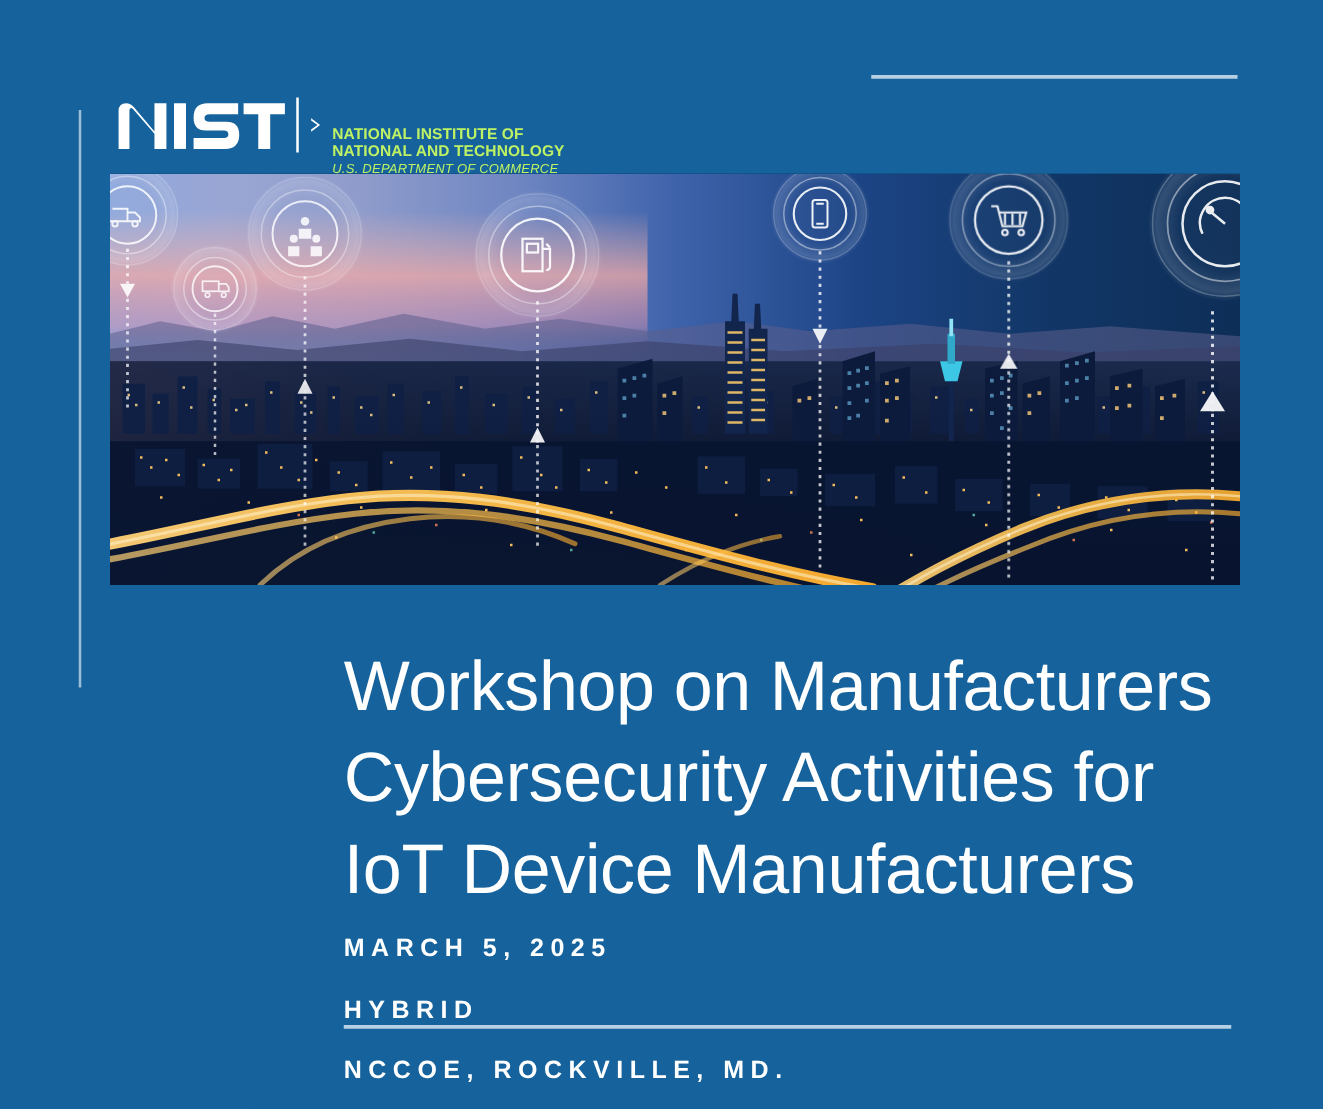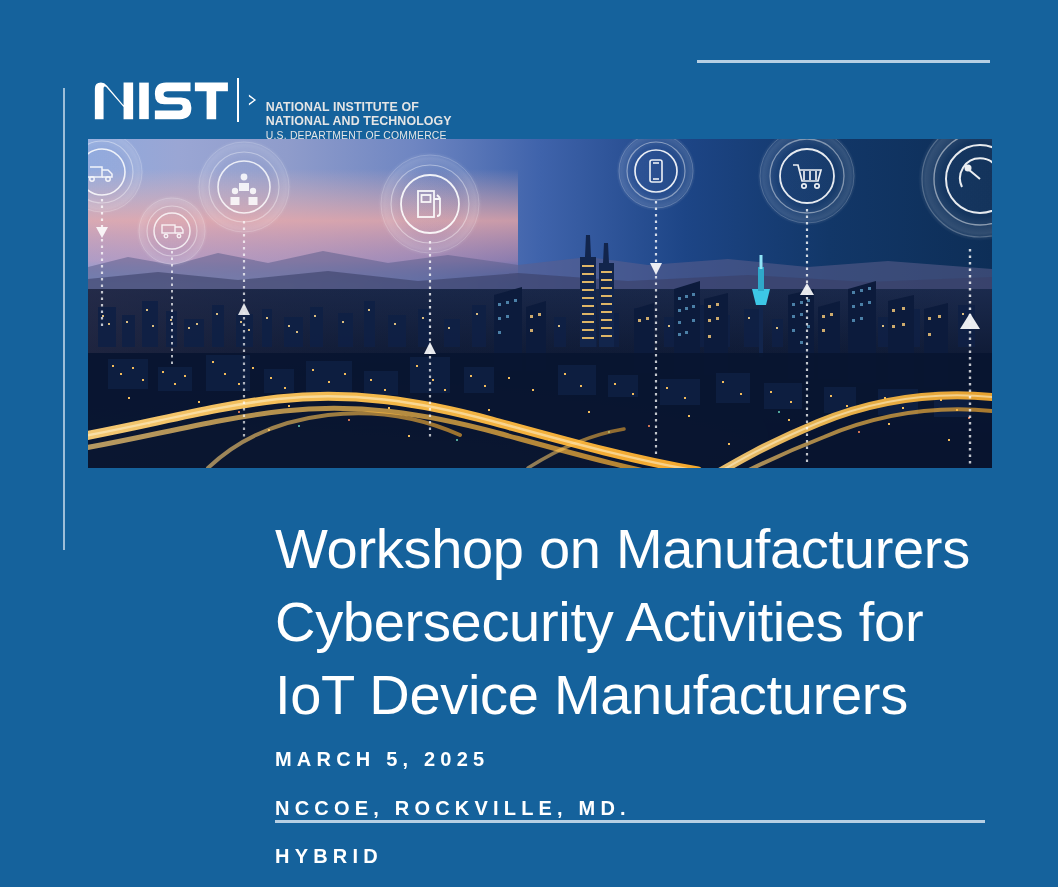--- a/index.html
+++ b/index.html
@@ -75,38 +75,39 @@
     position: absolute;
     left: 213px;
     top: 78px;
     width: 10px;
     height: 12px;
   }
   .agency-text {
     display: flex;
     flex-direction: column;
     justify-content: center;
-    color: #e5e5e5;
+    color: #bef264;
     padding-left: 11px;
     margin-top: 44px;
   }
   .agency-line1, .agency-line2 {
     font-size: 12.4px;
     font-weight: bold;
     letter-spacing: 0.1px;
     line-height: 13.6px;
     white-space: nowrap;
   }
   .agency-line3 {
     font-size: 10.4px;
     font-weight: normal;
     letter-spacing: 0.2px;
     line-height: 14px;
     white-space: nowrap;
     padding-top: 1px;
+    font-style: italic;
   }
 
   
   .hero {
     position: absolute;
     left: 88px;
     top: 139px;
     width: 904px;
     height: 329px;
     overflow: hidden;
@@ -685,19 +686,19 @@
   </div>
 
   <h1 class="headline">
     <span class="hl-line">Workshop on Manufacturers</span>
     <span class="hl-line">Cybersecurity Activities for</span>
     <span class="hl-line">IoT Device Manufacturers</span>
   </h1>
 
   <div class="meta">
     <span class="meta-line">MARCH 5, 2025</span>
+    <span class="meta-line">HYBRID</span>
     <span class="meta-line">NCCOE, ROCKVILLE, MD.</span>
-    <span class="meta-line">HYBRID</span>
   </div>
 
   <div class="rule-bottom"></div>
 
 </div>
 
 </body></html>

